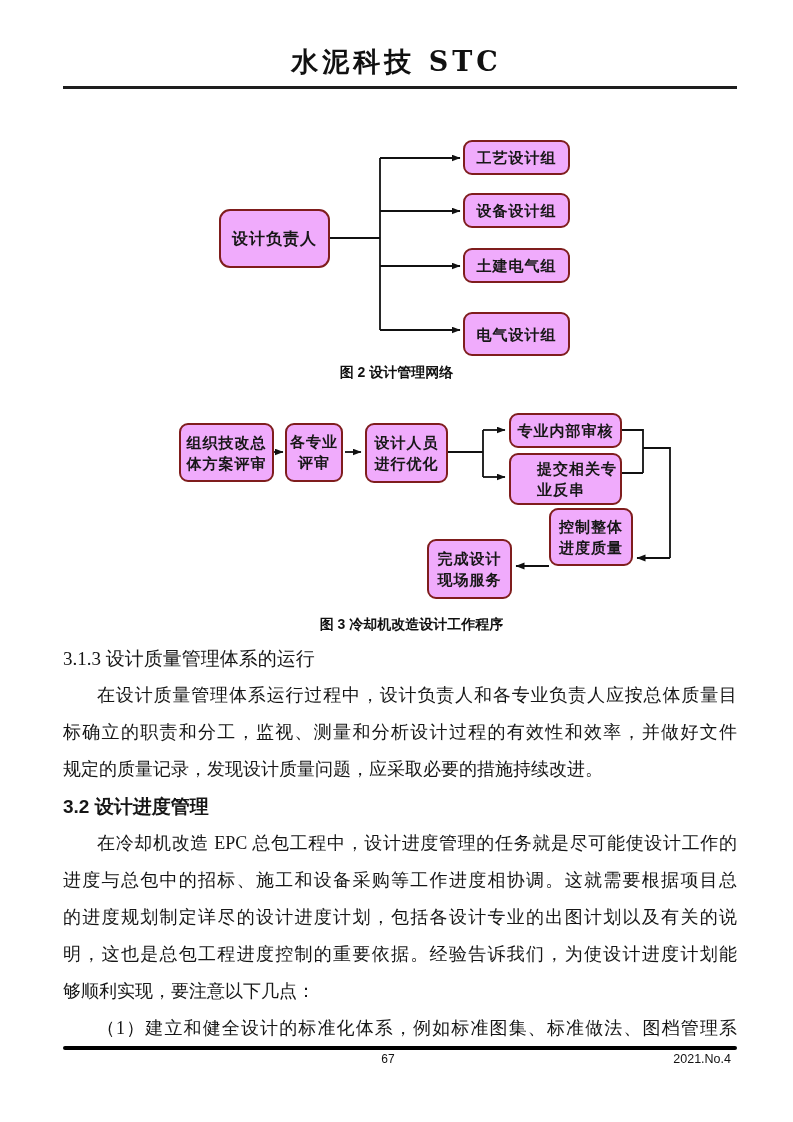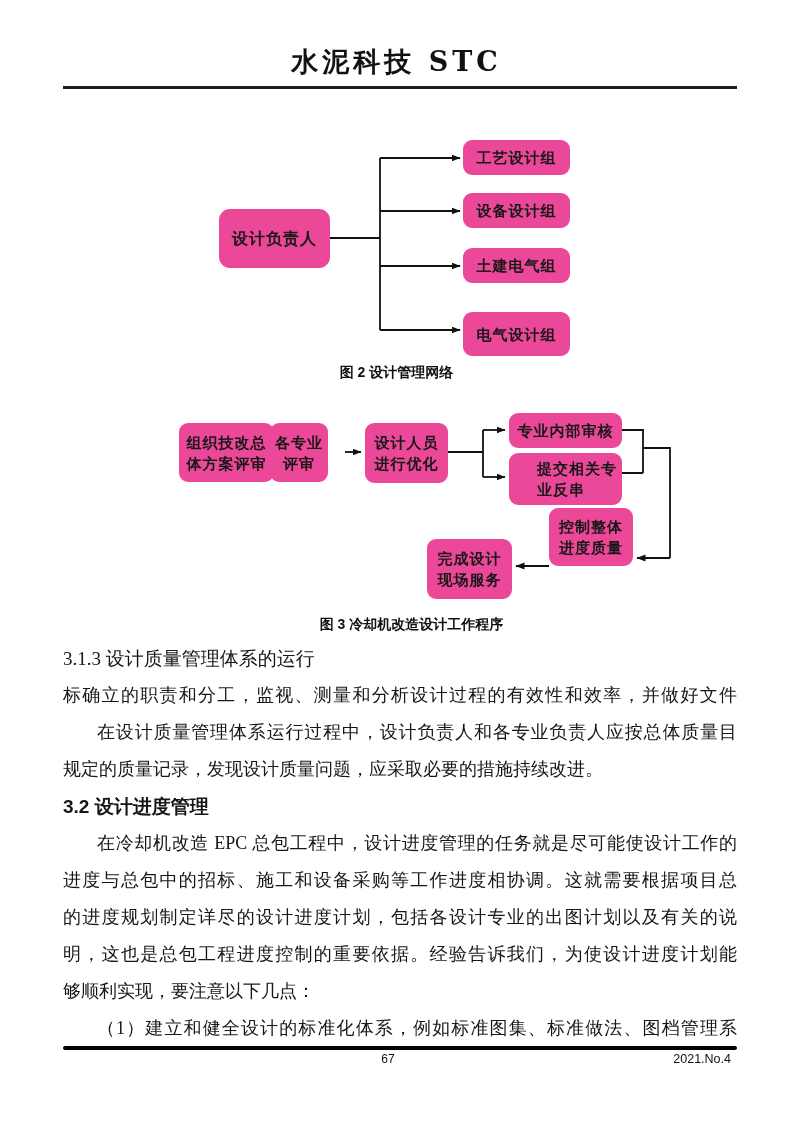--- a/index.html
+++ b/index.html
@@ -30,22 +30,22 @@
   }
   
   .flow-svg {
     position: absolute;
     top: 0; left: 0; width: 793px; height: 1122px;
     pointer-events: none;
   }
   .fbox {
     position: absolute;
     box-sizing: border-box;
-    background: #ec4899;
-    border: 2px solid #ec4899;
+    background: #f0abfc;
+    border: 2px solid #7f1d1d;
     border-radius: 9px;
     display: flex;
     align-items: center;
     justify-content: center;
     text-align: center;
     white-space: pre-line;
     font-family: "Liberation Sans", "DejaVu Sans", sans-serif;
     font-weight: bold;
     color: #171717;
     font-size: 15px;
@@ -144,37 +144,37 @@
 
   <div class="fbox big" style="left:219px; top:209px; width:111px; height:59px;">设计负责人</div>
   <div class="fbox" style="left:463px; top:140px; width:107px; height:35px;">工艺设计组</div>
   <div class="fbox" style="left:463px; top:193px; width:107px; height:35px;">设备设计组</div>
   <div class="fbox" style="left:463px; top:248px; width:107px; height:35px;">土建电气组</div>
   <div class="fbox" style="left:463px; top:312px; width:107px; height:44px;">电气设计组</div>
   <div class="fig-caption" style="top:364px;">图 2 设计管理网络</div>
 
   <div class="fbox" style="left:151px; top:423px; width:95px; height:59px;margin-left:28px;">组织技改总
 体方案评审</div>
-  <div class="fbox" style="left:270px; top:423px; width:58px; height:59px;">各专业
+  <div class="fbox" style="left:285px; top:423px; width:58px; height:59px;font-family:Liberation Serif, serif;">各专业
 评审</div>
   <div class="fbox" style="left:365px; top:423px; width:83px; height:60px;">设计人员
 进行优化</div>
   <div class="fbox" style="left:509px; top:413px; width:113px; height:35px;">专业内部审核</div>
   <div class="fbox left-align" style="left:509px; top:453px; width:113px; height:52px;">提交相关专
 业反串</div>
   <div class="fbox" style="left:549px; top:508px; width:84px; height:58px;">控制整体
 进度质量</div>
   <div class="fbox" style="left:427px; top:539px; width:85px; height:60px;">完成设计
 现场服务</div>
   <div class="fig-caption" style="top:616px;padding-left:15px;">图 3 冷却机改造设计工作程序</div>
 
   <div class="text-flow">
     <div class="tline h313">3.1.3 设计质量管理体系的运行</div>
+    <div class="tline just indent">在设计质量管理体系运行过程中，设计负责人和各专业负责人应按总体质量目</div>
     <div class="tline just">标确立的职责和分工，监视、测量和分析设计过程的有效性和效率，并做好文件</div>
-    <div class="tline just indent">在设计质量管理体系运行过程中，设计负责人和各专业负责人应按总体质量目</div>
     <div class="tline">规定的质量记录，发现设计质量问题，应采取必要的措施持续改进。</div>
     <div class="tline h32">3.2 设计进度管理</div>
     <div class="tline just indent">在冷却机改造 EPC 总包工程中，设计进度管理的任务就是尽可能使设计工作的</div>
     <div class="tline just">进度与总包中的招标、施工和设备采购等工作进度相协调。这就需要根据项目总</div>
     <div class="tline just">的进度规划制定详尽的设计进度计划，包括各设计专业的出图计划以及有关的说</div>
     <div class="tline just">明，这也是总包工程进度控制的重要依据。经验告诉我们，为使设计进度计划能</div>
     <div class="tline">够顺利实现，要注意以下几点：</div>
     <div class="tline just indent">（1）建立和健全设计的标准化体系，例如标准图集、标准做法、图档管理系</div>
   </div>
 

